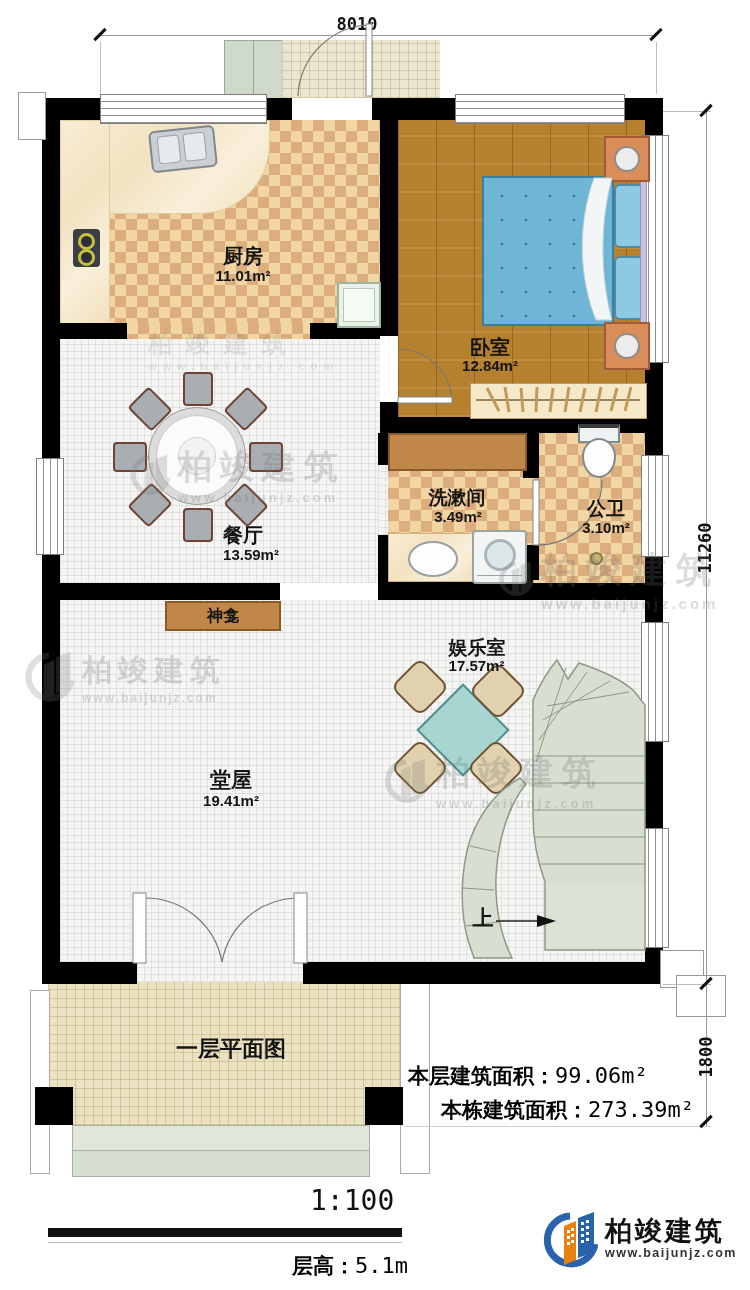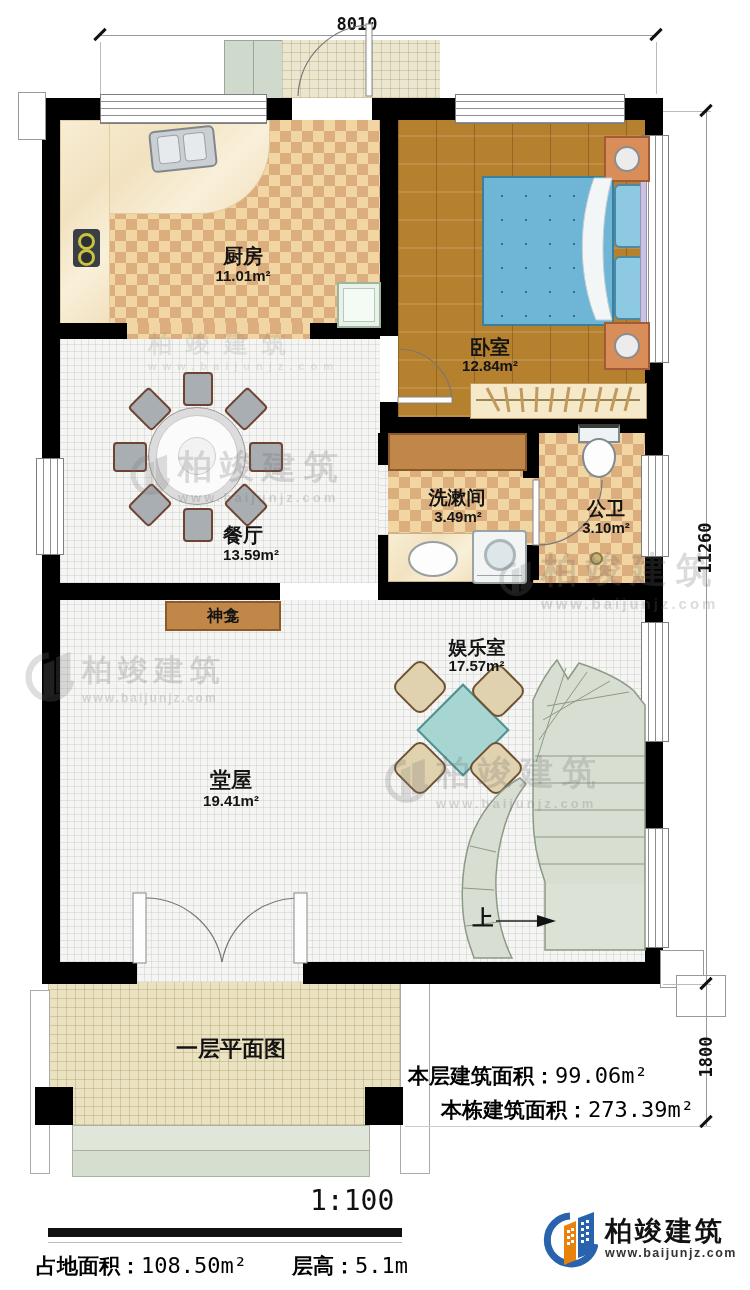--- a/index.html
+++ b/index.html
@@ -253,23 +253,20 @@
   <div class="stat" style="left:408px;top:1062px;">
     <span class="zh">本层建筑面积：</span><span class="num">99.06m²</span>
   </div>
   <div class="stat" style="left:408px;top:1096px;margin-left:33px;">
     <span class="zh">本栋建筑面积：</span><span class="num">273.39m²</span>
   </div>
 
   <div class="abs" style="left:310px;top:1184px;font-size:28px;font-family:'DejaVu Sans Mono',monospace;color:#111;">1:100</div>
   <div class="abs" style="left:48px;top:1228px;width:354px;height:9px;background:#111;"></div>
   <div class="abs" style="left:48px;top:1242px;width:354px;height:1px;background:#bbb;"></div>
-  <div class="stat" style="left:36px;top:1252px;">
-    <span class="zh">占地面积：</span><span class="num">108.50m²</span>
-  </div>
   <div class="stat" style="left:292px;top:1252px;">
     <span class="zh">层高：</span><span class="num">5.1m</span>
   </div>
 
   <div class="abs" style="left:540px;top:1208px;display:flex;align-items:center;gap:7px;">
     <svg width="58" height="64" viewBox="0 0 58 64">
       <path d="M30,8 A24,24 0 1 0 55,36" fill="none" stroke="#2a63ad" stroke-width="7"></path>
       <polygon points="24,18 36,13 36,52 24,57" fill="#e8820c"></polygon>
       <polygon points="38,10 54,4 54,44 38,50" fill="#2a63ad"></polygon>
       <g fill="#fff">

